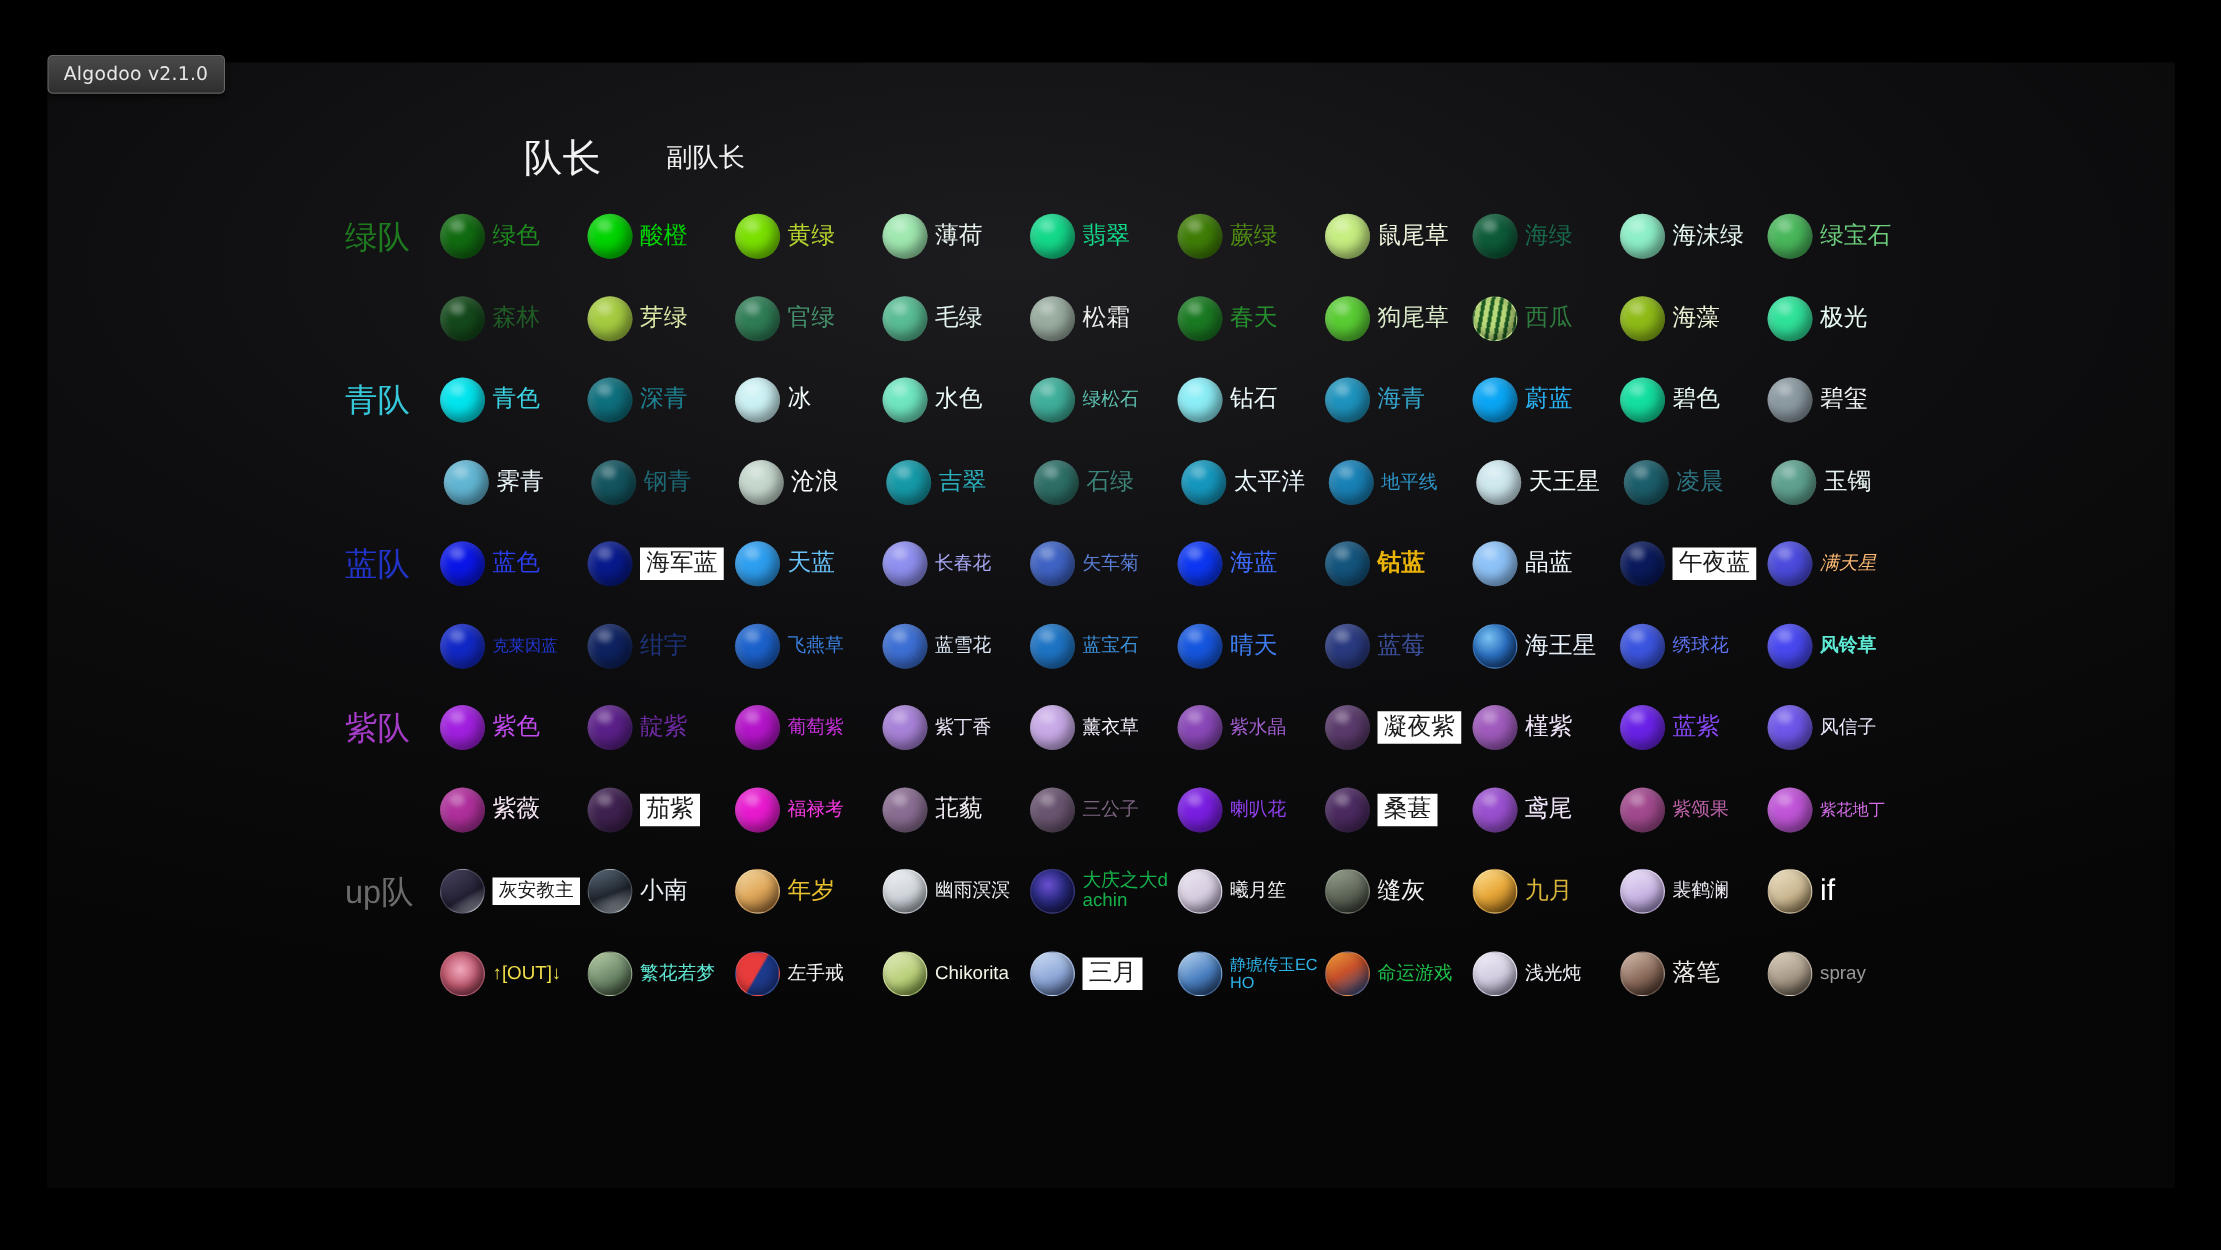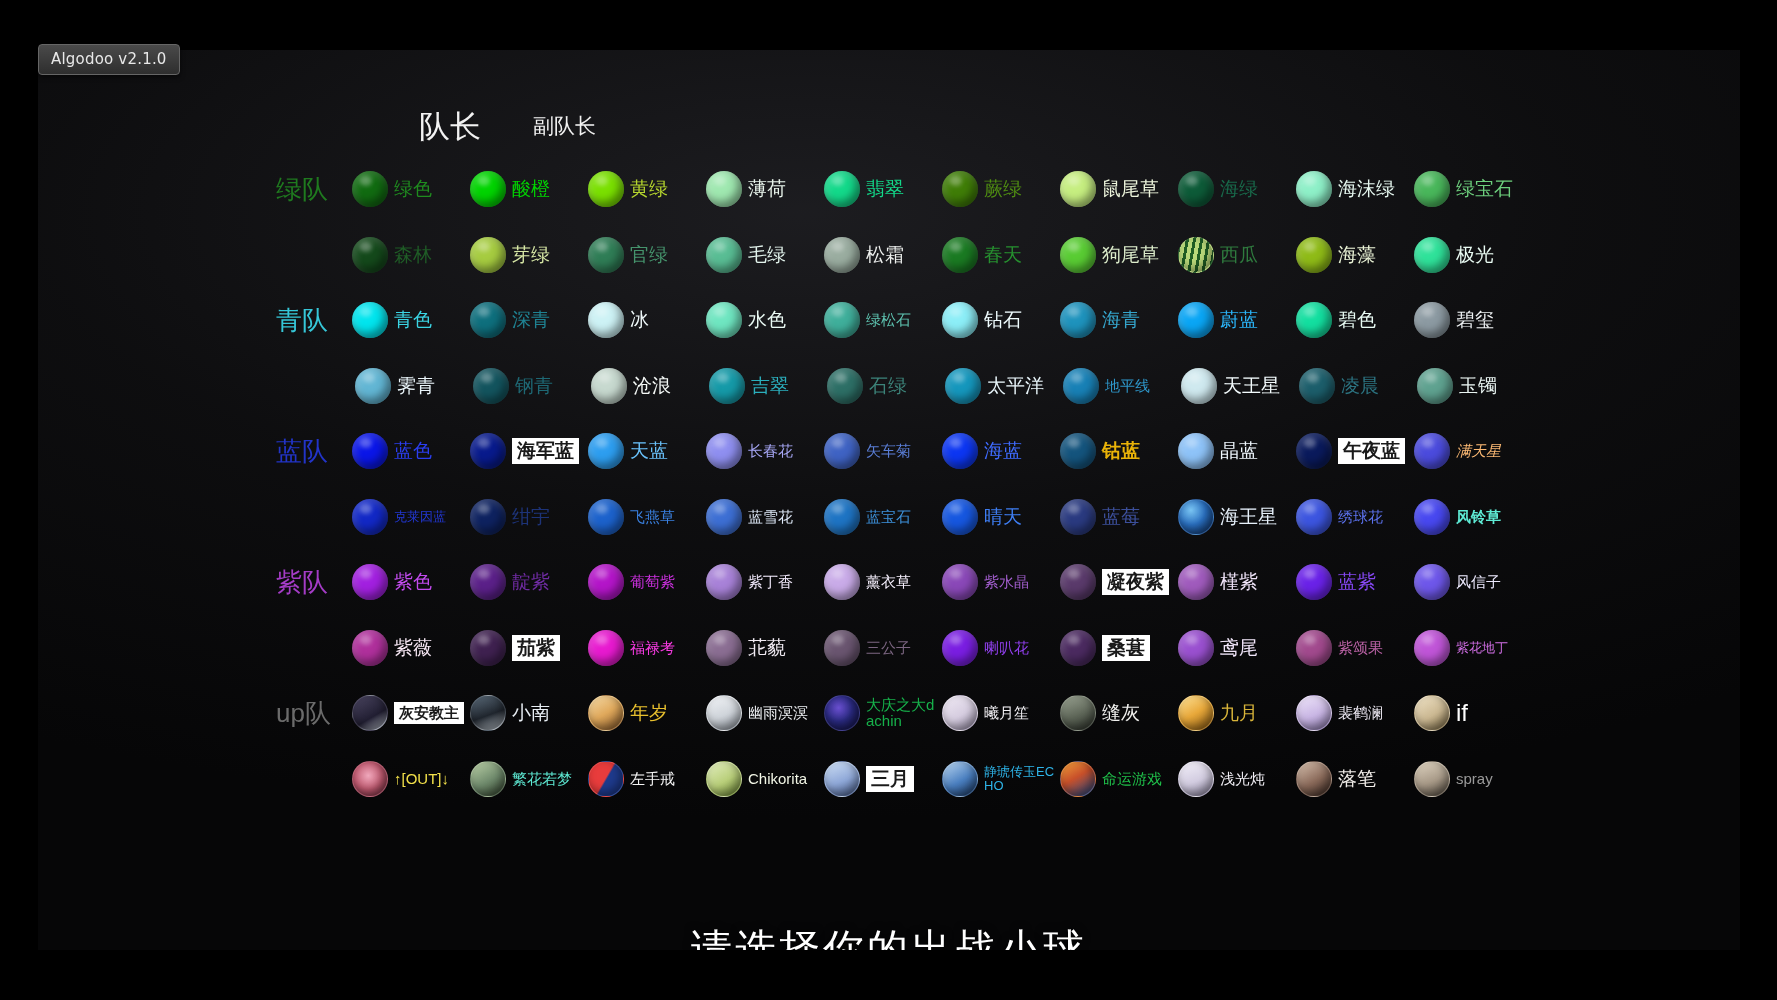--- a/index.html
+++ b/index.html
@@ -120,21 +120,21 @@
     font-size: 19px;
     line-height: 1.08;
     max-width: 76px;
     word-break: break-all;
     white-space: normal;
   }
   .name.hl {
     background: #ffffff;
     color: #1a1a1a !important;
     padding: 3px 5px;
-    font-weight: bold;
+    font-weight: normal;
   }
   .name.small { font-size: 15px; }
   .name.tiny  { font-size: 13px; }
   .name.big   { font-size: 24px; }
 </style>
 </head>
 <body>
 
 <div id="root">
 
@@ -726,18 +726,17 @@
             <div class="ball img" style="background-image: linear-gradient(150deg, rgb(216, 194, 176) 0%, rgb(138, 106, 90) 55%, rgb(62, 44, 36) 100%);"></div>
             <div class="name" style="color: rgb(240, 236, 232);">落笔</div>
           </div>
           <div class="cell">
             <div class="ball img" style="background-image: linear-gradient(160deg, rgb(224, 213, 194) 0%, rgb(168, 154, 136) 55%, rgb(90, 81, 69) 100%);"></div>
             <div class="name small" style="color: rgb(154, 154, 154);">spray</div>
           </div>
         </div>
       </div>
 
-    <div id="prompt">请选择你的出战小球</div>
   </div>
 
   <div id="version-chip">Algodoo v2.1.0</div>
 
 </div>
 
 </body></html>

